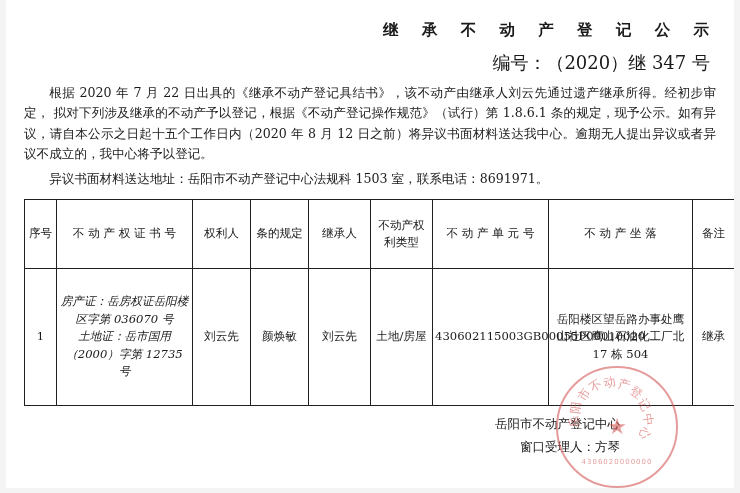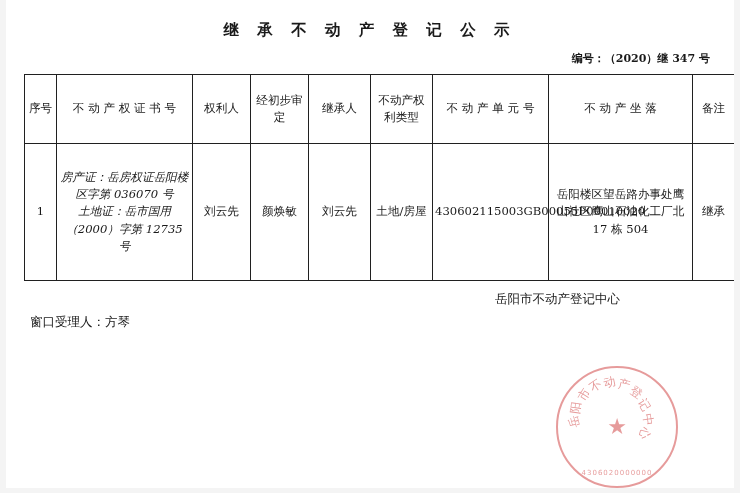--- a/index.html
+++ b/index.html
@@ -16,33 +16,32 @@
     position: relative;
   }
   .page {
     position: relative;
     width: 740px;
     height: 493px;
     box-sizing: border-box;
     padding: 14px 24px 0 24px;
   }
   .doc-title {
-    text-align: center;
+    text-align: right;
     font-size: 15.5px;
     font-weight: bold;
     letter-spacing: 7px;
     margin: 6px 0 10px 0;
-    font-family: Liberation Sans, sans-serif;
+    font-family: Liberation Mono, monospace;
   }
   .doc-number {
     text-align: right;
-    font-size: 11px;
+    font-size: 18px;
     margin: 0 6px 8px 0;
     font-family: "DejaVu Serif", serif;
-    font-weight: bold;
   }
   .para {
     font-size: 12.6px;
     line-height: 1.62;
     text-align: justify;
     text-justify: inter-ideograph;
     font-family: "DejaVu Serif", serif;
     margin: 0 0 2px 0;
   }
   .para.indent {
@@ -100,21 +99,20 @@
     font-family: "DejaVu Serif", serif;
     padding: 10px 96px 0 0;
   }
   .footer-row {
     display: flex;
     justify-content: flex-end;
     align-items: flex-start;
     font-size: 12.5px;
     font-family: "DejaVu Serif", serif;
     padding: 6px 96px 0 6px;
-    flex-direction: column;
   }
   
   .seal {
     position: absolute;
     left: 556px;
     top: 366px;
     width: 118px;
     height: 118px;
     border: 2.5px solid #d24a4a;
     border-radius: 50%;
@@ -139,21 +137,21 @@
     position: absolute;
     left: 50%;
     top: 50%;
     font-size: 12px;
     color: #d24a4a;
     font-family: "DejaVu Serif", serif;
     transform-origin: 0 0;
   }
   .seal-bottom {
     position: absolute;
-    bottom: 9px;
+    bottom: 20px;
     left: 0;
     width: 100%;
     text-align: center;
     font-size: 7px;
     color: #d24a4a;
     letter-spacing: 1px;
   }
   .edge {
     position: absolute;
     background: #f4f4f4;
@@ -164,40 +162,42 @@
 </style>
 </head>
 <body>
 
 <div class="page">
 
   <div class="doc-title">继 承 不 动 产 登 记 公 示</div>
 
   <div class="doc-number">编号：（2020）继 347 号</div>
 
-
+  <div class="para indent">根据 2020 年 7 月 22 日出具的《继承不动产登记具结书》，该不动产由继承人刘云先通过遗产继承所得。经初步审定， 拟对下列涉及继承的不动产予以登记，根据《不动产登记操作规范》（试行）第 1.8.6.1 条的规定，现予公示。如有异议，请自本公示之日起十五个工作日内（2020 年 8 月 12 日之前）将异议书面材料送达我中心。逾期无人提出异议或者异议不成立的，我中心将予以登记。</div>
+
+  <div class="para indent addr">异议书面材料送达地址：岳阳市不动产登记中心法规科 1503 室，联系电话：8691971。</div>
 
   <table class="main">
     <colgroup>
       <col class="col-seq">
         <col class="col-cert">
         <col class="col-owner">
         <col class="col-decedent">
       <col class="col-heir">
         <col class="col-type">
         <col class="col-unit">
         <col class="col-loc">
         <col class="col-remark">
     </colgroup>
     <thead>
       <tr>
         <th>序号</th>
         <th>不 动 产 权 证 书 号</th>
         <th>权利人</th>
-        <th>经初步审定</th>
+        <th>条的规定</th>
         <th>继承人</th>
         <th>不动产权利类型</th>
         <th>不 动 产 单 元 号</th>
         <th>不 动 产 坐 落</th>
         <th>备注</th>
       </tr>
     </thead>
     <tbody>
       <tr>
         <td>1</td>

